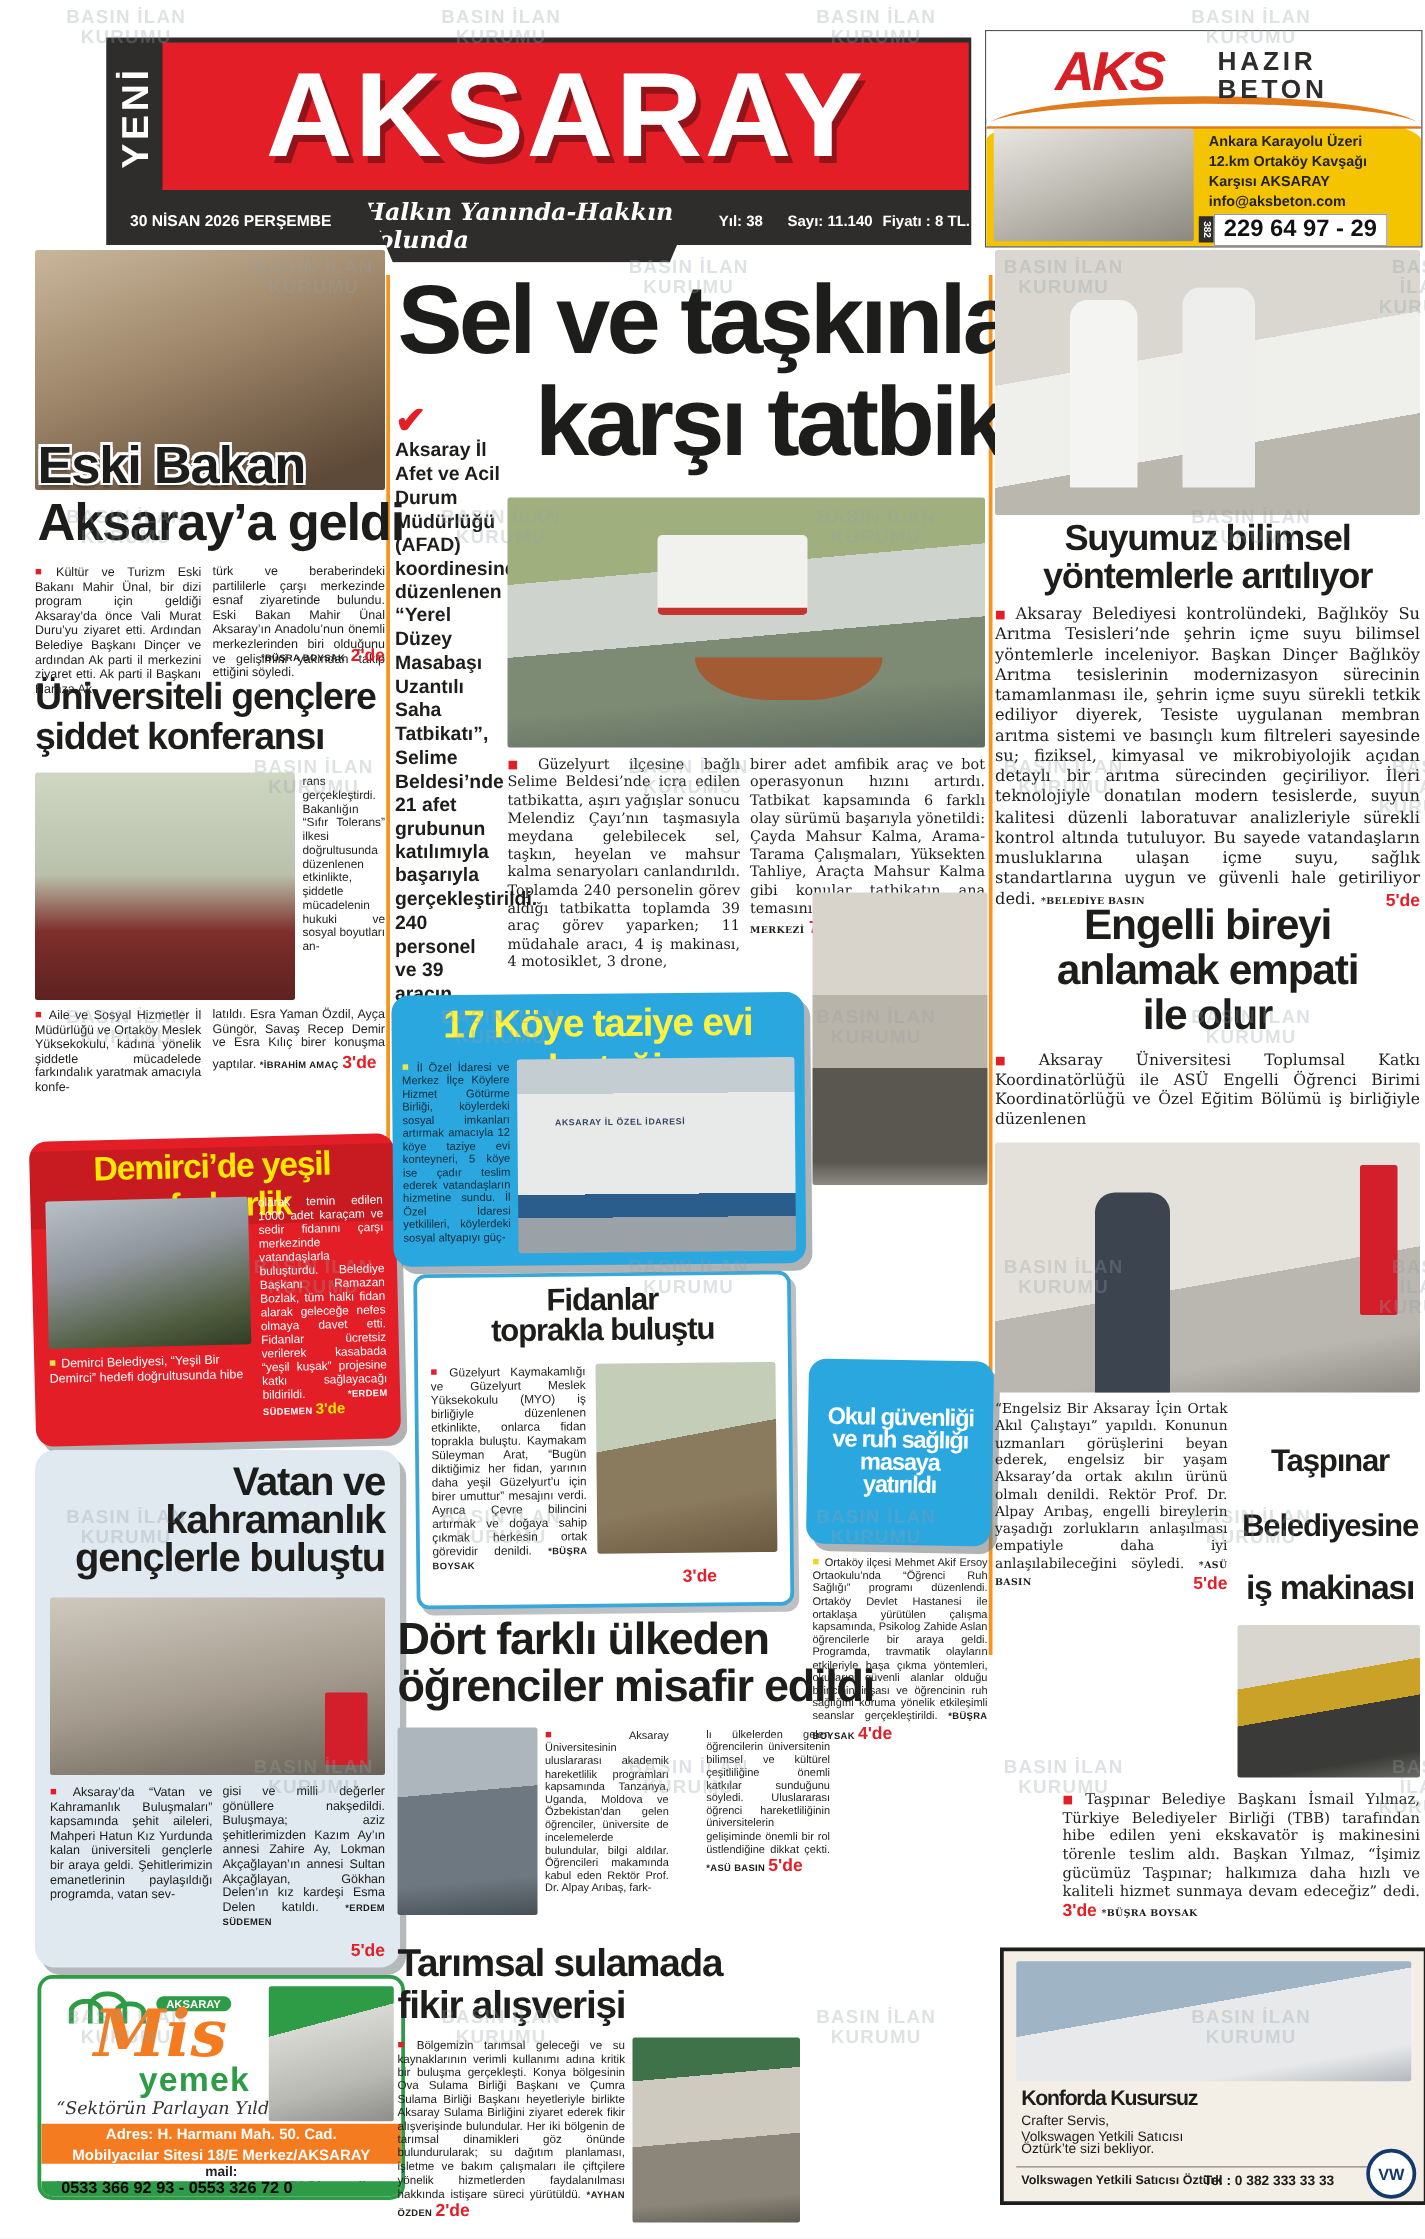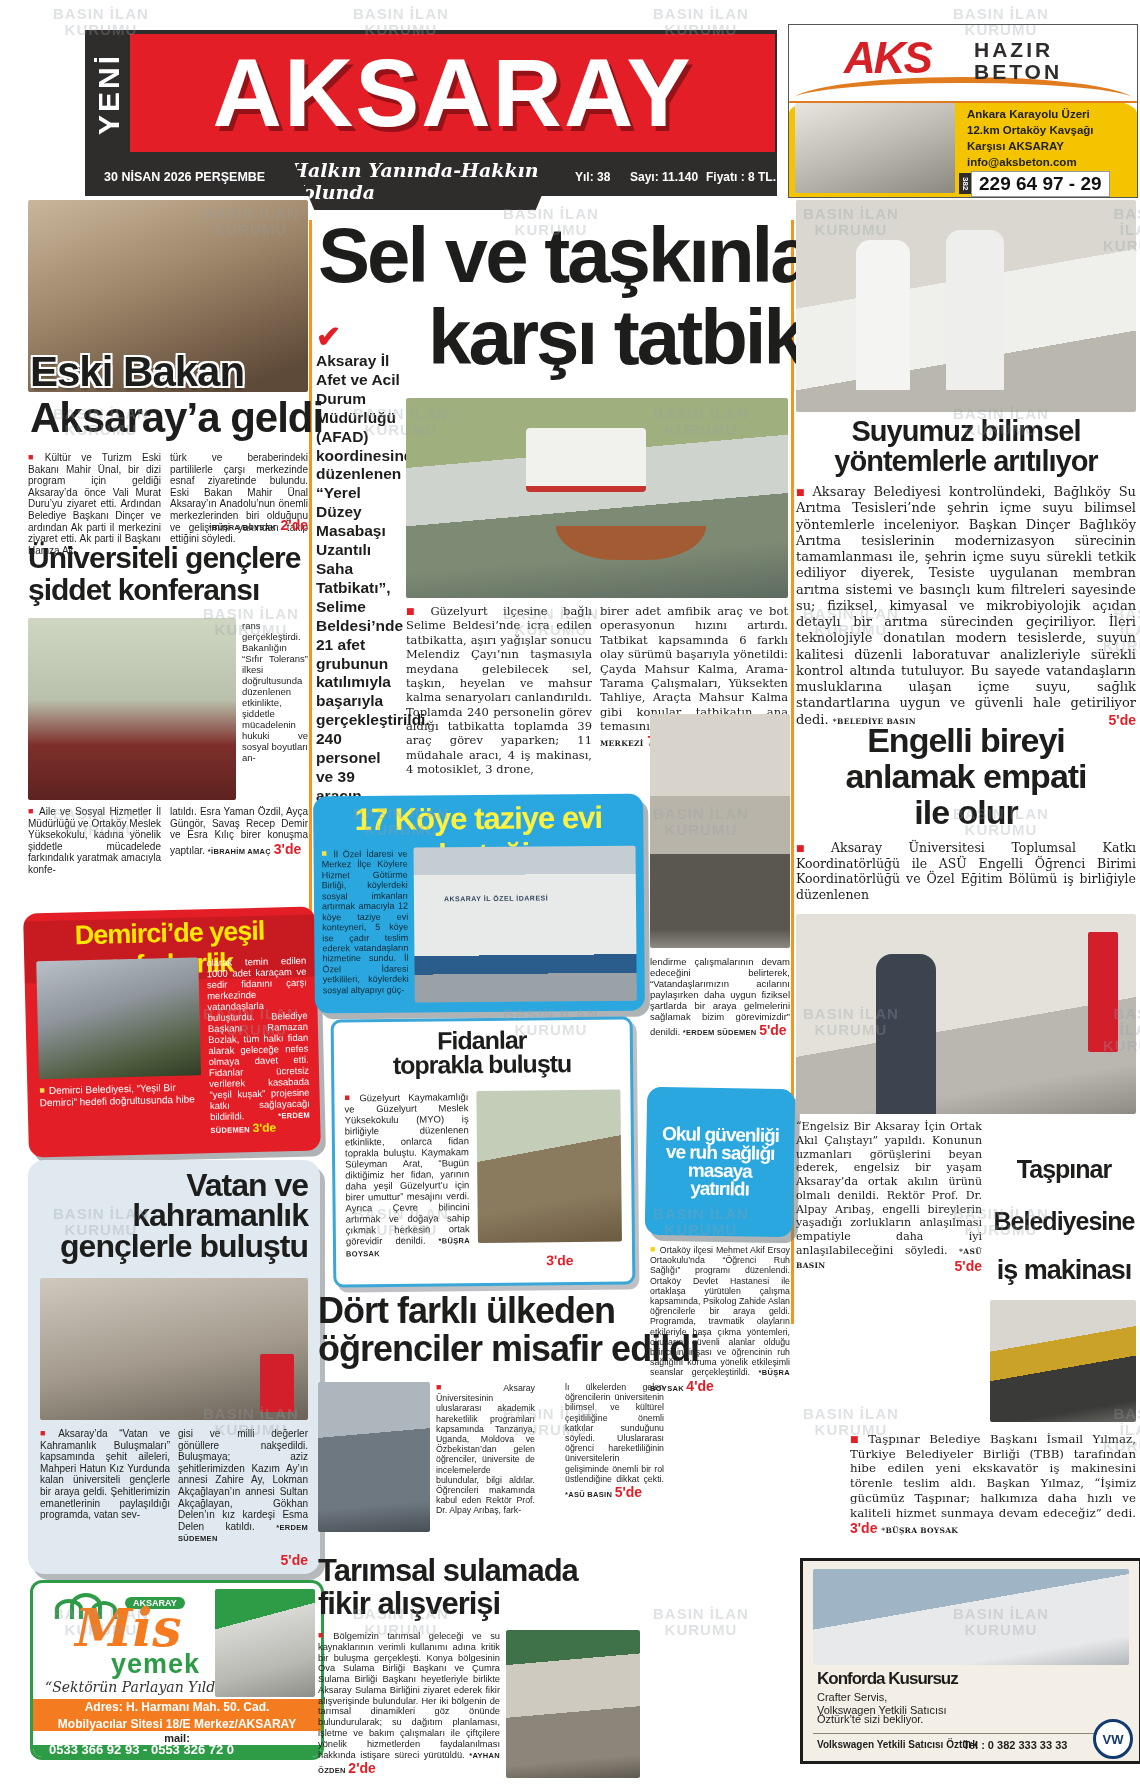--- a/index.html
+++ b/index.html
@@ -54,21 +54,21 @@
   .aks-yellow{background:#f5c400;}
   .aks-addr{font-size:11.5px;font-weight:bold;color:#222;line-height:1.35;}
   .aks-phone{background:#fff;color:#111;font-weight:bold;font-size:19px;padding:1px 7px;border:1px solid #999;}
   .mis-ad{background:#fff;border:3px solid #2e9b47;border-radius:12px;overflow:hidden;}
   .mis-brand{color:#f47b20;font-family:"DejaVu Serif",serif;font-style:italic;font-weight:bold;font-size:52px;line-height:.8;}
   .mis-sub{color:#2e9b47;font-weight:bold;font-size:27px;letter-spacing:1px;}
   .mis-pill{background:#2e9b47;color:#fff;font-size:9px;font-weight:bold;border-radius:8px;padding:1px 8px;}
   .mis-slogan{font-family:"DejaVu Serif",serif;font-style:italic;font-size:14px;color:#333;}
   .mis-orange{background:#f47b20;color:#fff;font-weight:bold;font-size:12px;text-align:center;line-height:1.4;}
   .mis-mail{color:#222;font-weight:bold;font-size:11px;text-align:center;}
-  .mis-green{background:#2e9b47;color:#ffffff;font-weight:bold;font-size:17px;}
+  .mis-green{background:#2e9b47;color:#000000;font-weight:bold;font-size:17px;}
   .vw-ad{background:#f4efe6;border:3px solid #1d1d1b;}
   .vw-circle{width:34px;height:34px;border-radius:50%;border:3px solid #123a6d;color:#123a6d;
              display:flex;align-items:center;justify-content:center;font-weight:bold;font-size:13px;background:#fff;}
   .hat{position:relative;width:60px;height:26px;}
   .hat span{position:absolute;bottom:0;border:4px solid #2e9b47;border-bottom:none;border-radius:50% 50% 0 0;}
 </style>
 </head>
 <body>
 
 <div id="page">
@@ -248,25 +248,20 @@
   <div class="abs bluebox" style="left:314px;top:795px;width:330px;height:217px;transform:rotate(-.5deg);overflow:hidden;">
     <div class="blue-hl center" style="font-size:31px;margin-top:6px;">17 Köye taziye evi desteği</div>
     <div class="abs bt boxtext-d" style="left:8px;top:52px;width:86px;height:158px;font-size:9px;color:#0d2a38;">
       <span class="sq yellow">■</span><span>İl Özel İdaresi ve Merkez İlçe Köylere Hizmet Götürme Birliği, köylerdeki sosyal imkanları artırmak amacıyla 12 köye taziye evi konteyneri, 5 köye ise çadır teslim ederek vatandaşların hizmetine sundu. İl Özel İdaresi yetkilileri, köylerdeki sosyal altyapıyı güç-</span>
     </div>
     <div class="abs photo" style="left:100px;top:52px;width:222px;height:155px;background:linear-gradient(180deg,#c4cdd2 0 18%,#e8eaea 18% 70%,#2b5d8c 70% 82%,#9aa2a8 82%);">
       <div class="abs" style="left:30px;top:48px;font-size:7px;font-weight:bold;color:#34495e;letter-spacing:.5px;">AKSARAY İL ÖZEL İDARESİ</div>
     </div>
   </div>
 
-  <div class="abs bt" style="left:650px;top:956px;width:140px;height:128px;font-size:9.5px;">
-    <span>lendirme çalışmalarının devam edeceğini belirterek, “Vatandaşlarımızın acılarını paylaşırken daha uygun fiziksel şartlarda bir araya gelmelerini sağlamak bizim görevimizdir” denildi.</span>
-    <span class="byline">*ERDEM SÜDEMEN</span>
-    <span class="pageref">5'de</span>
-  </div>
 
   <div class="abs whitebox" style="left:332px;top:1018px;width:296px;height:262px;transform:rotate(-.6deg);overflow:hidden;z-index:5;">
     <div class="hl center" style="font-size:25px;margin-top:8px;">Fidanlar</div>
     <div class="hl center" style="font-size:25px;">toprakla buluştu</div>
     <div class="abs bt" style="left:10px;top:70px;width:124px;height:182px;font-size:9.5px;">
       <span class="sq red">■</span><span>Güzelyurt Kaymakamlığı ve Güzelyurt Meslek Yüksekokulu (MYO) iş birliğiyle düzenlenen etkinlikte, onlarca fidan toprakla buluştu. Kaymakam Süleyman Arat, “Bugün diktiğimiz her fidan, yarının daha yeşil Güzelyurt’u için birer umuttur” mesajını verdi. Ayrıca Çevre bilincini artırmak ve doğaya sahip çıkmak herkesin ortak görevidir denildi.</span>
       <span class="byline">*BÜŞRA BOYSAK</span>
     </div>
     <div class="abs photo" style="left:142px;top:70px;width:144px;height:152px;background:linear-gradient(170deg,#c3cdb8 0 40%,#8a7a5e 40% 70%,#6b5a40 100%);"></div>
     <div class="abs pageref" style="left:210px;top:232px;">3'de</div>

